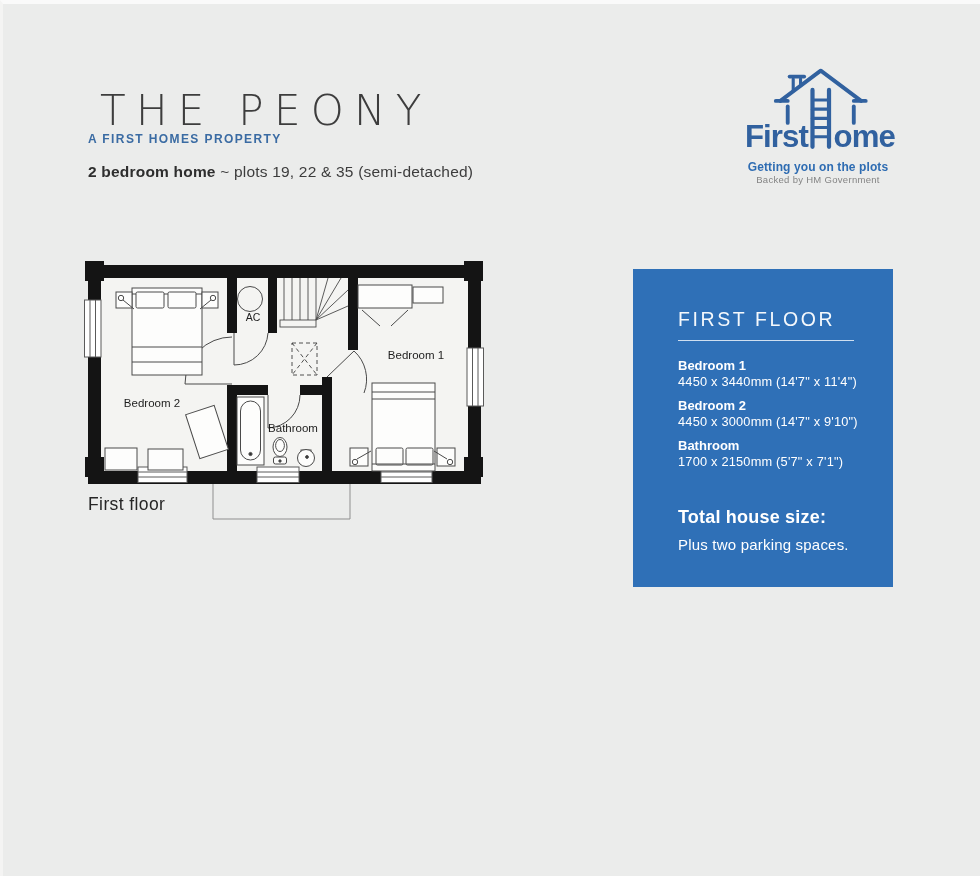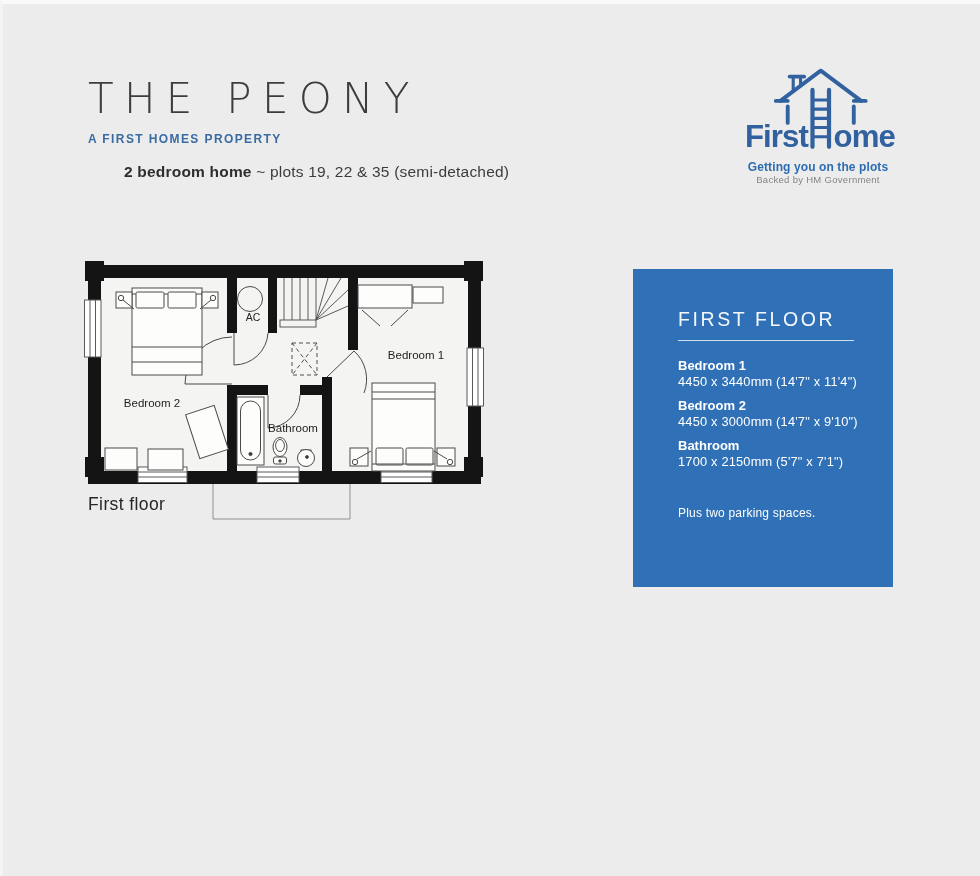--- a/index.html
+++ b/index.html
@@ -6,32 +6,32 @@
   body{
     width:980px;height:876px;position:relative;overflow:hidden;
     background:#ebeceb;
     font-family:"Liberation Sans", sans-serif;
     -webkit-font-smoothing:antialiased;
   }
   .page-frame{position:absolute;inset:0;border-top:4px solid #fafafa;border-left:3px solid #f4f4f3;pointer-events:none;}
 
   
   .title{
-    position:absolute;left:88px;top:78px;margin:0;
+    position:absolute;left:88px;top:78px;margin:12px;
     font-family:"DejaVu Sans","Liberation Sans",sans-serif;
     font-weight:200;font-size:42px;line-height:1;
     letter-spacing:0.245em;color:#3d3d3d;
   }
   .subtitle{
     position:absolute;left:88px;top:132px;
     font-size:12px;font-weight:bold;letter-spacing:1.4px;color:#3a6ba3;
   }
   .plots{
     position:absolute;left:88px;top:163px;
-    font-size:15.5px;color:#3c3c3c;letter-spacing:0.2px;margin-left:36px;
+    font-size:15.5px;color:#3c3c3c;letter-spacing:0.2px;
   }
   .plots .b{font-weight:bold;color:#2e2e2e;}
 
   
   .logo{position:absolute;left:738px;top:64px;width:160px;text-align:center;}
   .logo svg{display:block;margin:0 auto;}
   .logo .tagline{font-size:12px;font-weight:bold;color:#2e6cb2;margin-top:2px;letter-spacing:0.1px;}
   .logo .backed{font-size:9.5px;color:#848484;margin-top:0;letter-spacing:0.3px;}
 
   
@@ -45,21 +45,21 @@
   }
   .panel h2{
     margin:0;font-size:19.5px;font-weight:300;letter-spacing:2.6px;
     color:#f4f8fc;
   }
   .panel .rule{width:176px;height:1px;background:#cfdff0;margin:9px 0 17px 0;}
   .panel .room{margin-bottom:9px;}
   .panel .room .rn{font-size:13px;font-weight:bold;line-height:16px;}
   .panel .room .rd{font-size:12.8px;line-height:15px;letter-spacing:0.2px;}
   .panel .total{margin-top:37px;font-size:18px;font-weight:bold;line-height:22px;letter-spacing:0.2px;}
-  .panel .parking{font-size:12px;letter-spacing:0.2px;}
+  .panel .parking{margin-top:8px;font-size:15px;letter-spacing:0.2px;}
 
   
   text{font-family:"Liberation Sans",sans-serif;}
 </style>
 </head>
 <body>
 
 <div class="page-frame"></div>
 
 <h1 class="title">THE PEONY</h1>
@@ -274,15 +274,16 @@
   <div class="room">
     <div class="rn">Bedroom 2</div>
     <div class="rd">4450 x 3000mm (14'7" x 9'10")</div>
   </div>
   <div class="room">
     <div class="rn">Bathroom</div>
     <div class="rd">1700 x 2150mm (5'7" x 7'1")</div>
   </div>
 
   <div class="total">
+    <div>Total house size:</div>
   </div>
   <div class="parking">Plus two parking spaces.</div>
 </aside>
 
 </body></html>

